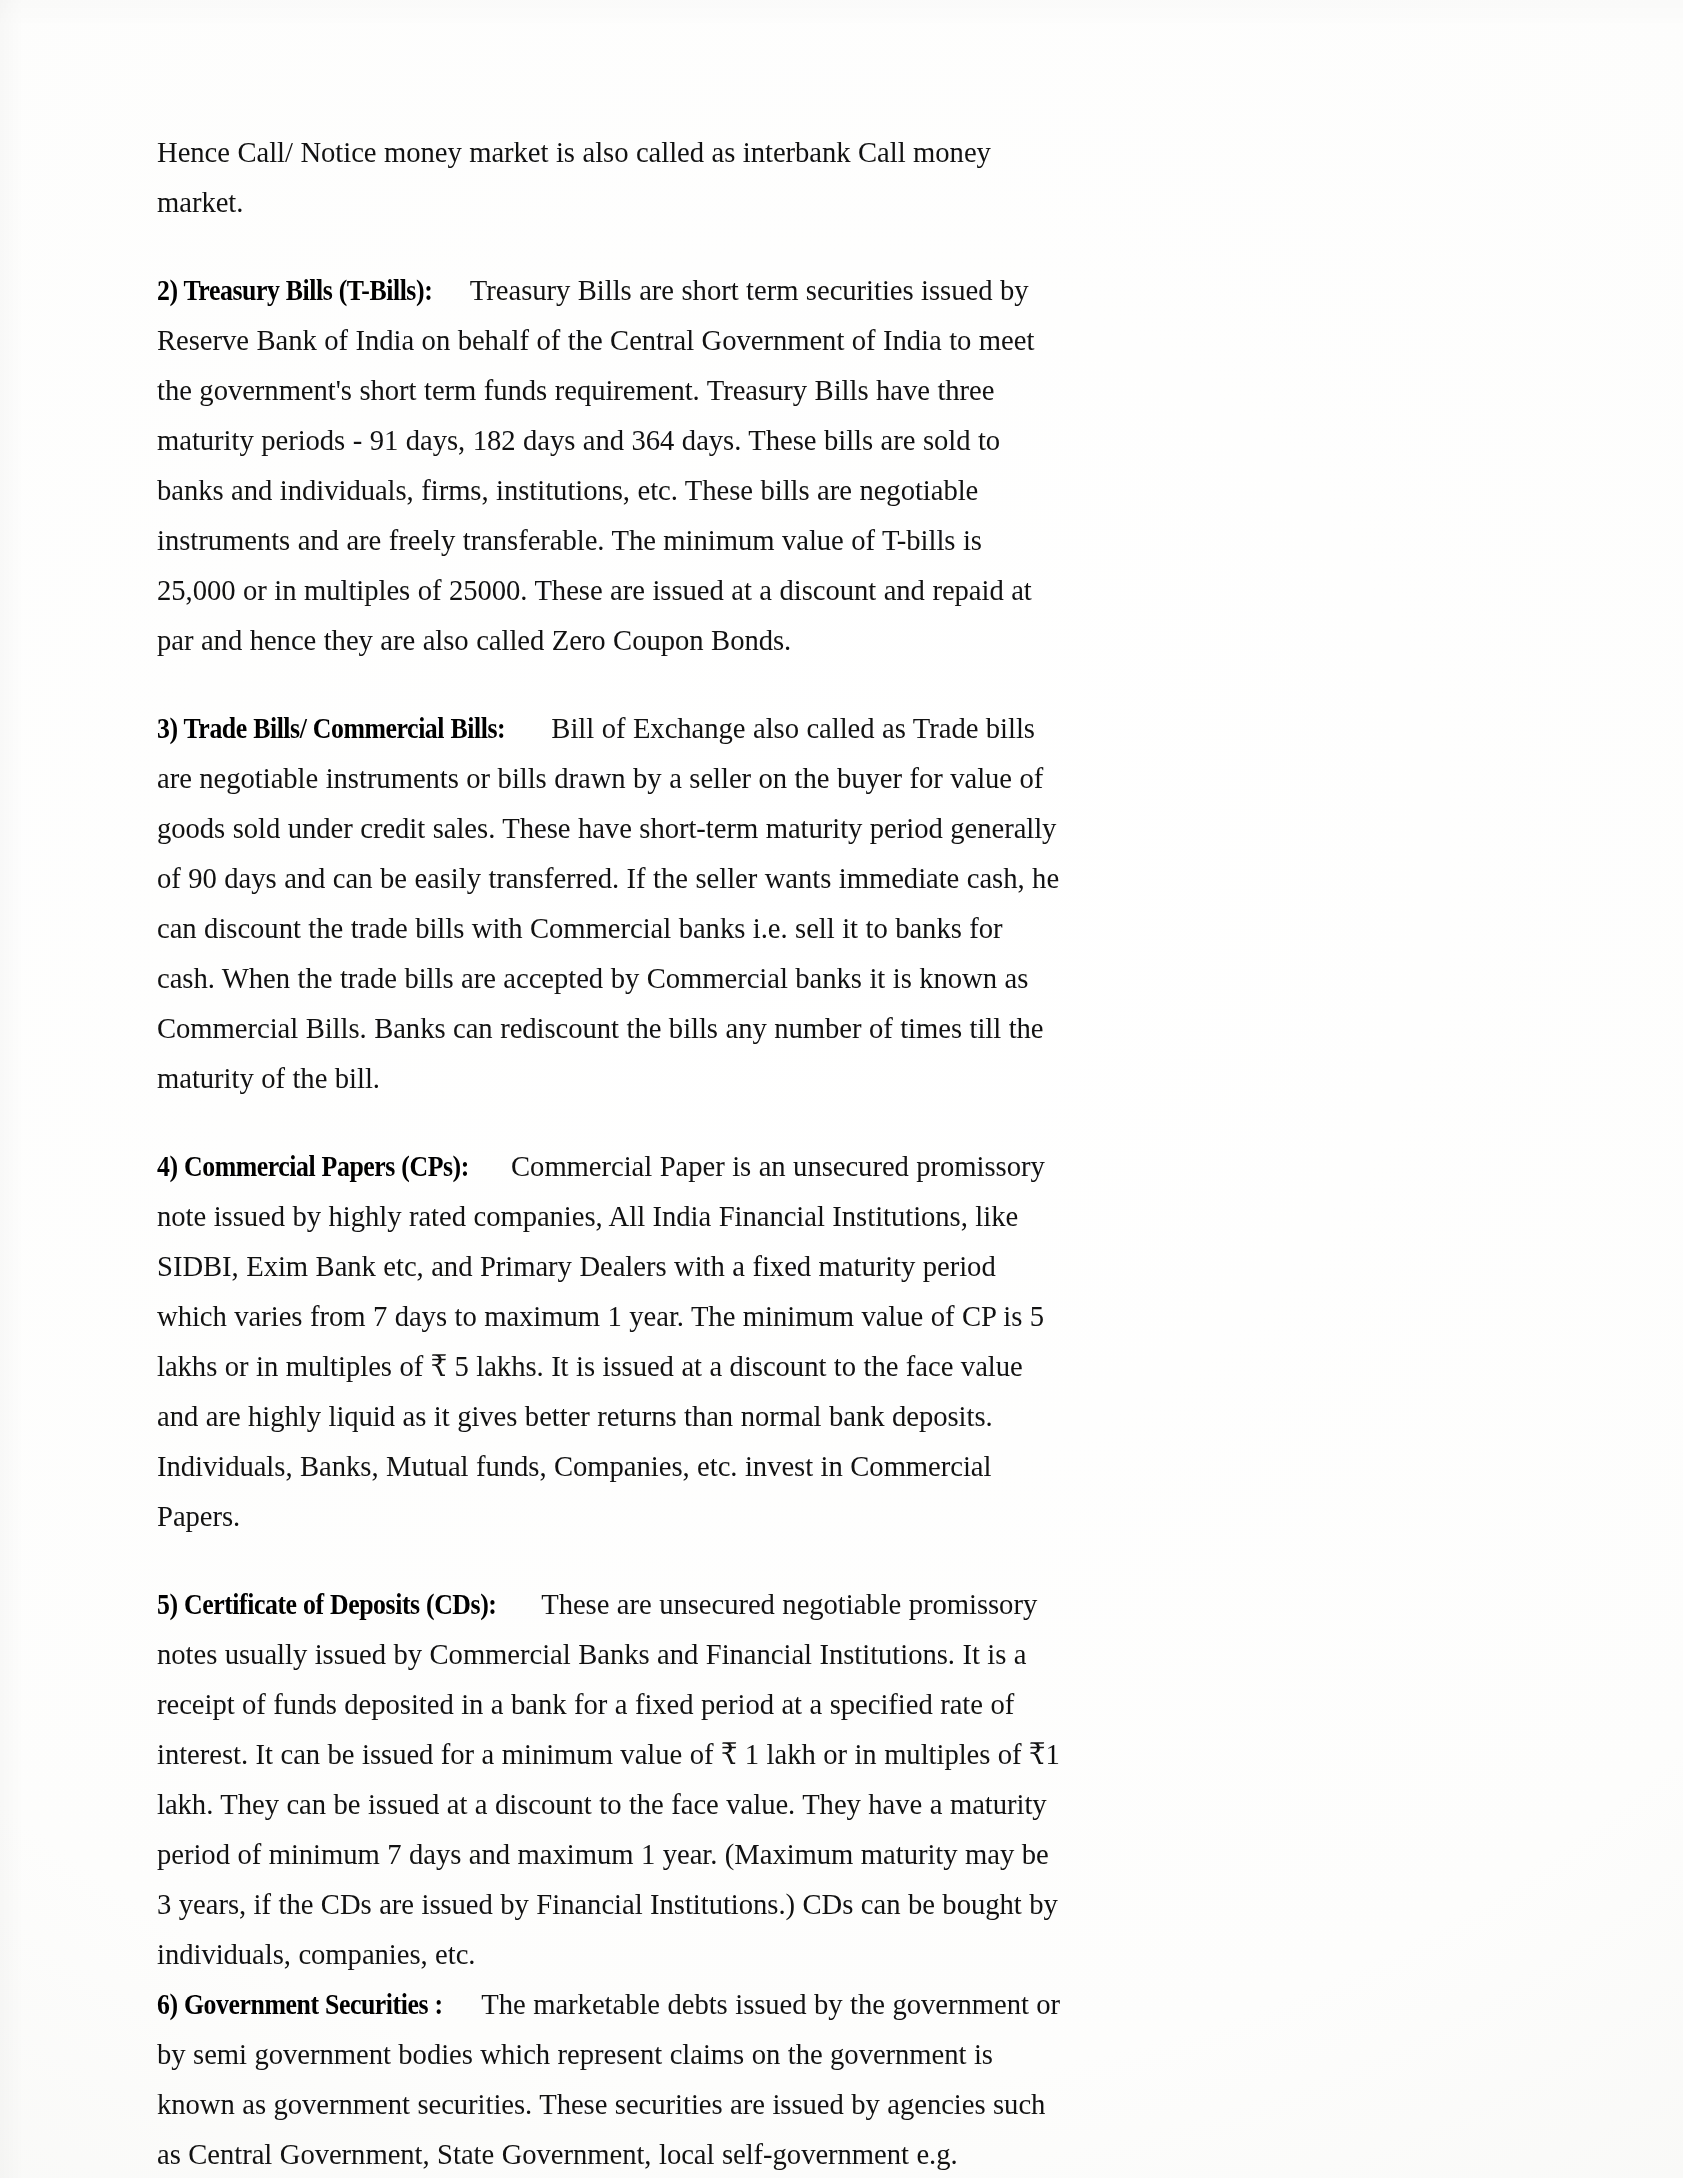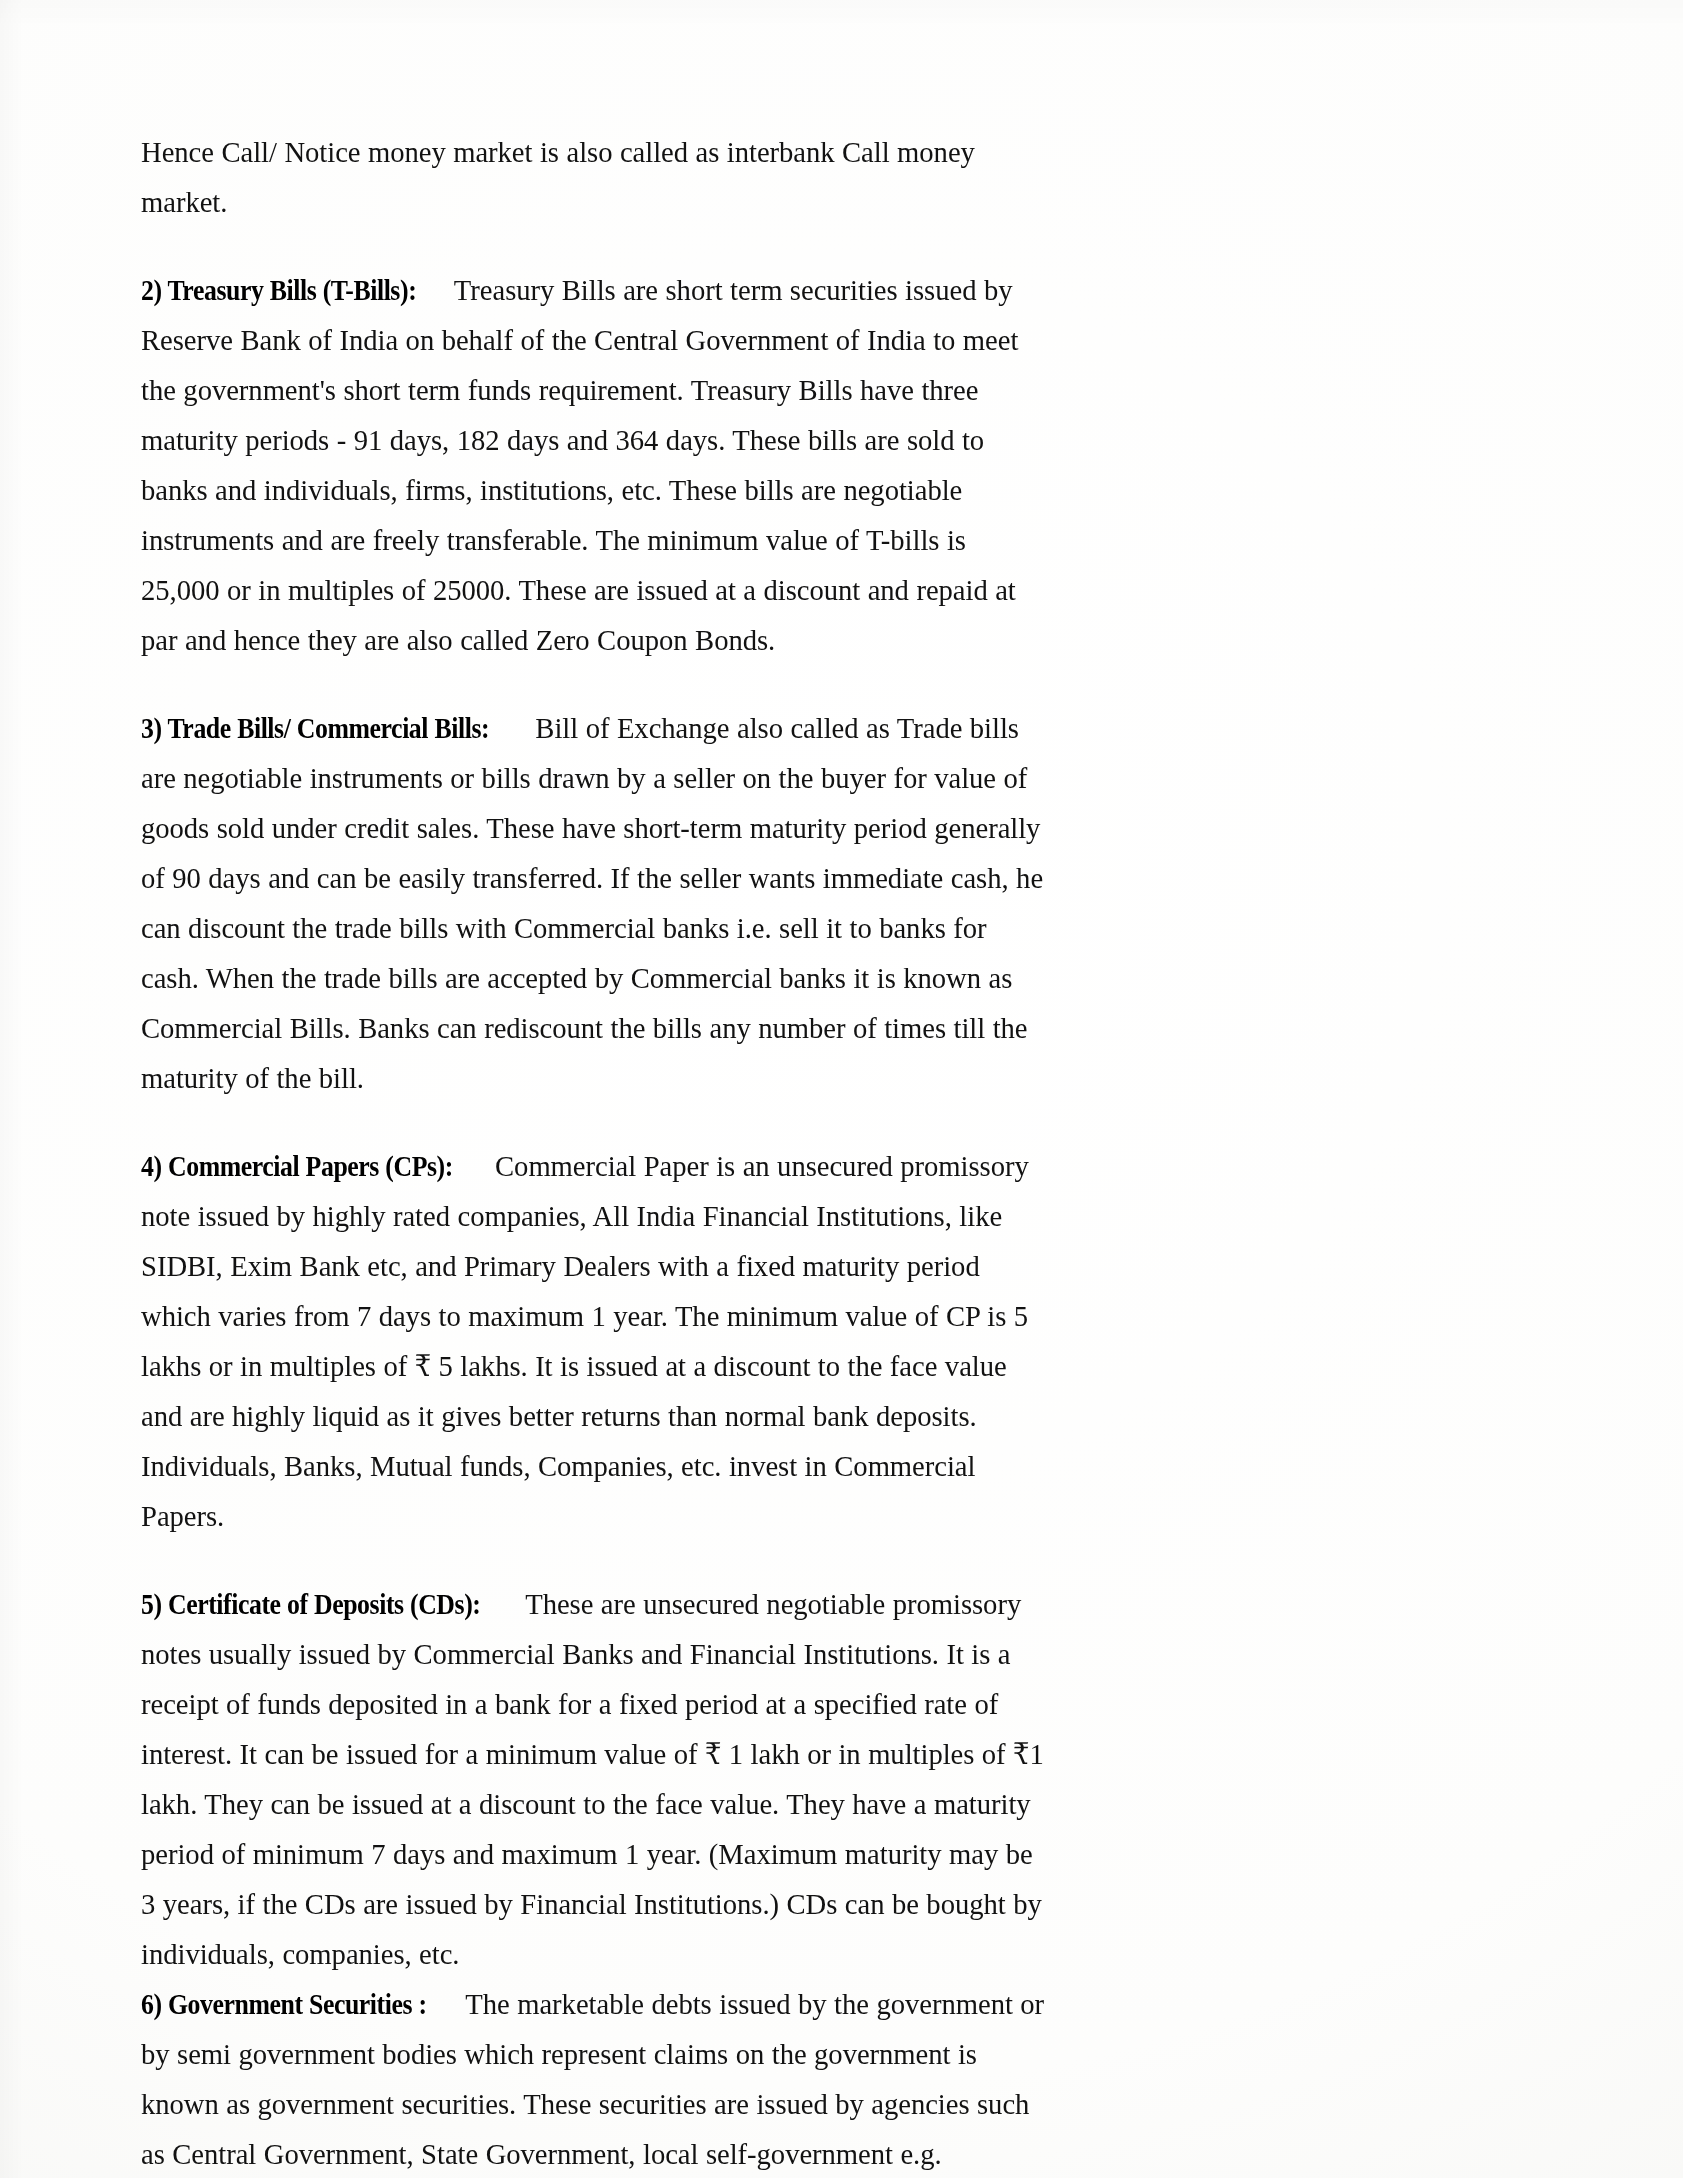--- a/index.html
+++ b/index.html
@@ -29,21 +29,21 @@
     pointer-events: none;
     background:
       linear-gradient(90deg, rgba(0,0,0,0.035) 0px, rgba(0,0,0,0.0) 22px),
       linear-gradient(180deg, rgba(0,0,0,0.02) 0px, rgba(0,0,0,0.0) 26px);
     mix-blend-mode: multiply;
     opacity: .55;
   }
 
   #page {
     position: absolute;
-    left: 0;
+    left: 16px;
     top: 0;
     width: 1337px;
     height: 2178px;
     padding: 127px 594px 17px 141px;
     box-sizing: border-box;
   }
 
   .doc-body {
     width: 950px;
   }

